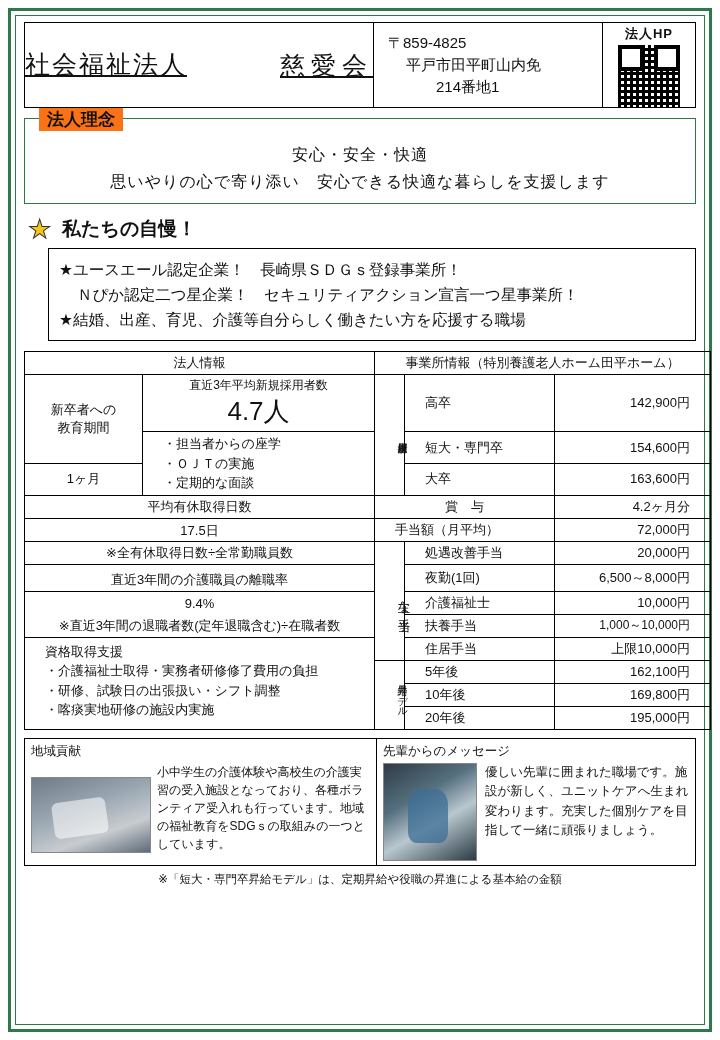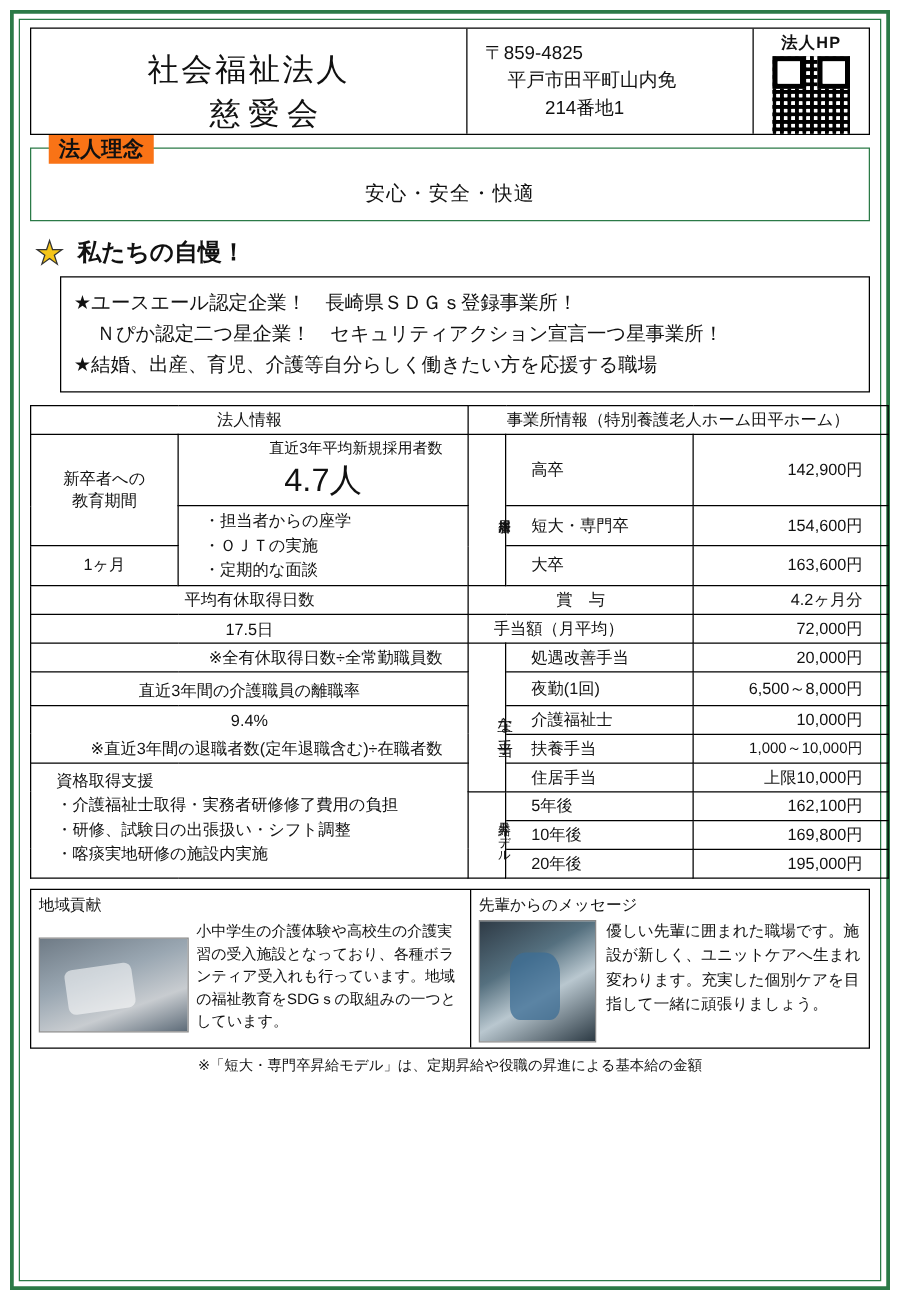--- a/index.html
+++ b/index.html
@@ -33,22 +33,23 @@
 
   
   .header{
     display:flex;
     border:1.5px solid #000;
     height:86px;
     box-sizing:border-box;
   }
   .header .corp{
     flex:0 0 348px;
-    display:flex;flex-direction:column;align-items:center;justify-content:flex-end;
+    display:flex;align-items:center;justify-content:space-between;
     border-right:1.5px solid #000;
+    text-decoration:underline;
   }
   .corp .l1{font-size:25px;letter-spacing:2px;margin-bottom:2px;}
   .corp .l2{font-size:25px;letter-spacing:6px;padding-left:30px;}
   .header .addr{
     flex:1 1 auto;
     display:flex;flex-direction:column;justify-content:center;
     border-right:1.5px solid #000;
     padding:0 10px;
     font-size:15px;
     line-height:1.45;
@@ -127,21 +128,21 @@
     border:1px solid #000;
     padding:2px 20px;
     font-size:13px;
     vertical-align:middle;
     margin-top:44px;
   }
   .ctr{text-align:center;}
   .rgt{text-align:right;}
   .big{font-size:26px;}
   .mid{font-size:17px;}
-  .sml{font-size:10.5px;text-align:right;}
+  .sml{font-size:10.5px;}
   .vert{
     writing-mode:vertical-rl;
     text-orientation:upright;
     letter-spacing:2px;
     margin:0 auto;
     font-size:12.5px;
   }
   .vert.small{font-size:10px;letter-spacing:0px;}
   .lefttxt{text-align:left;font-size:12.5px;line-height:1.5;}
 
@@ -200,20 +201,21 @@
      </div>
      <div class="hp">
        <div class="hptitle">法人HP</div>
        <div class="qr"></div>
      </div>
    </div>
 
    <div class="fbox">
      <div class="legend">法人理念</div>
      <div class="rinen-l1">安心・安全・快適</div>
+     <div class="rinen-l2">思いやりの心で寄り添い　安心できる快適な暮らしを支援します</div>
    </div>
 
 
    <div class="jiman-head">
      <span class="star">★</span>
      <span class="jiman-title">私たちの自慢！</span>
    </div>
    <div class="jiman-box">
      <div>★ユースエール認定企業！　長崎県ＳＤＧｓ登録事業所！</div>
      <div class="ind">Ｎぴか認定二つ星企業！　セキュリティアクション宣言一つ星事業所！</div>

